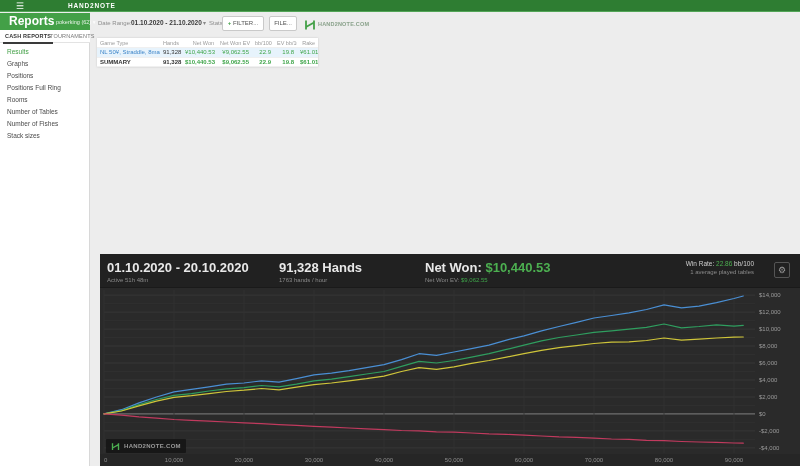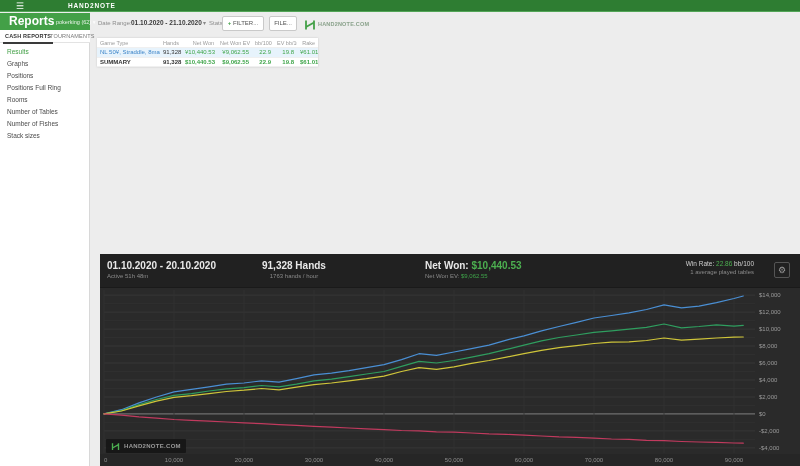--- a/index.html
+++ b/index.html
@@ -50,25 +50,25 @@
   .c5 { width:23px; text-align:right; }
   .c6 { width:21px; text-align:right; }
   .blue-text { color:#3d85c8; }
   .green-text { color:#3fa54a; }
   .dark-text { color:#333; }
   .bold { font-weight:bold; }
 
   
   .chart { position:absolute; left:100px; top:254px; width:700px; height:212px; background:#2a2a2a; z-index:10; }
   .chart-header { position:absolute; left:0; top:0; width:700px; height:34px; background:#212121; border-bottom:1px solid #1a1a1a; z-index:3; }
-  .ch-main { font-size:10px; font-weight:bold; color:#e8e8e8; white-space:nowrap; }
+  .ch-main { font-size:13px; font-weight:bold; color:#e8e8e8; white-space:nowrap; }
   .ch-sub { font-size:6px; color:#8a8a8a; margin-top:2px; white-space:nowrap; }
   .ch-col { position:absolute; top:6px; }
   .ch-col-date { left:7px; }
-  .ch-col-hands { left:162px;text-align:center; }
+  .ch-col-hands { left:179px; }
   .ch-col-networn { left:325px; }
   .ch-col-winrate { right:46px; text-align:right; }
   .green-bright { color:#4caf50; }
   .gear-btn { position:absolute; right:10px; top:8px; width:16px; height:16px; border:1px solid #555; border-radius:2px; color:#9a9a9a; font-size:9px; line-height:15px; text-align:center; cursor:pointer; z-index:4; }
   .equity-svg { position:absolute; left:0; top:0; width:700px; height:212px; z-index:1; }
   .watermark { position:absolute; left:6px; top:185px; height:14px; background:rgba(20,20,20,0.85); display:flex; align-items:center; padding:0 5px; z-index:2; border-radius:1px; }
   .watermark-text { font-size:6px; font-weight:bold; color:#9a9a9a; letter-spacing:0.3px; margin-left:4px; }
 </style>
 </head>
 <body>

